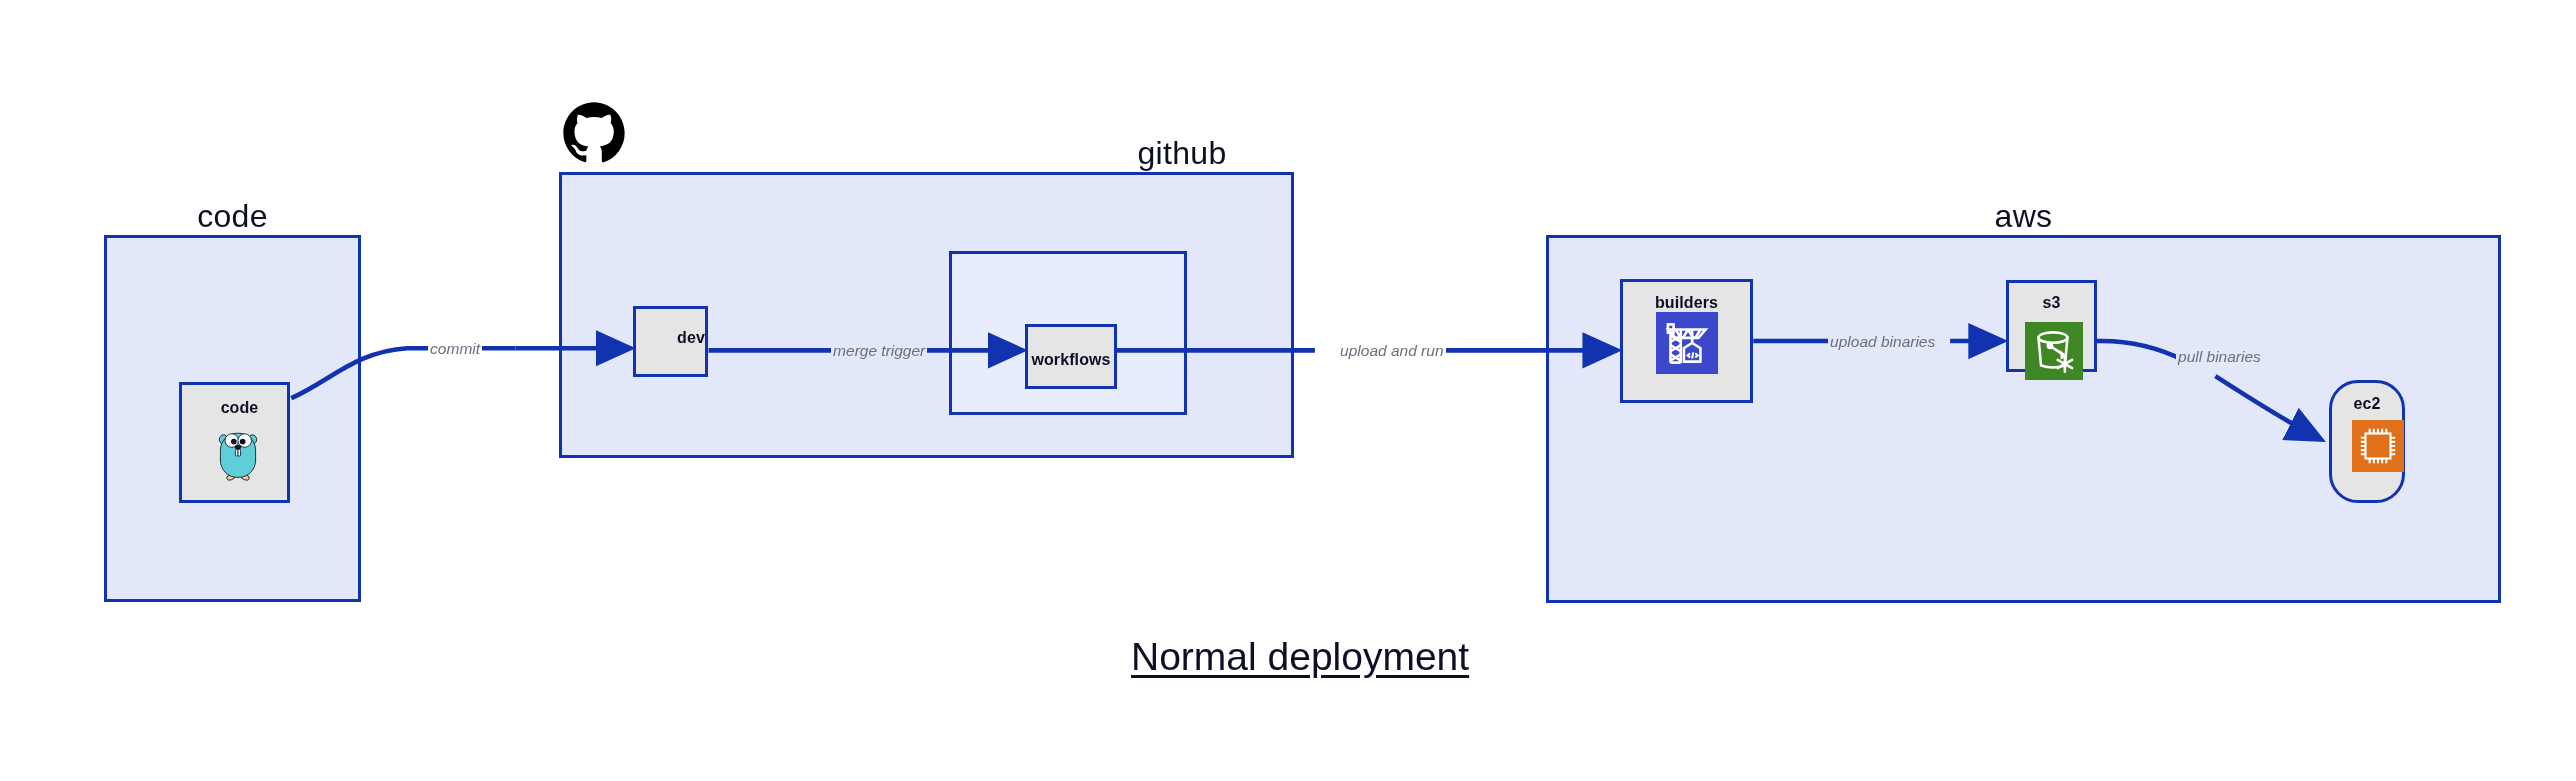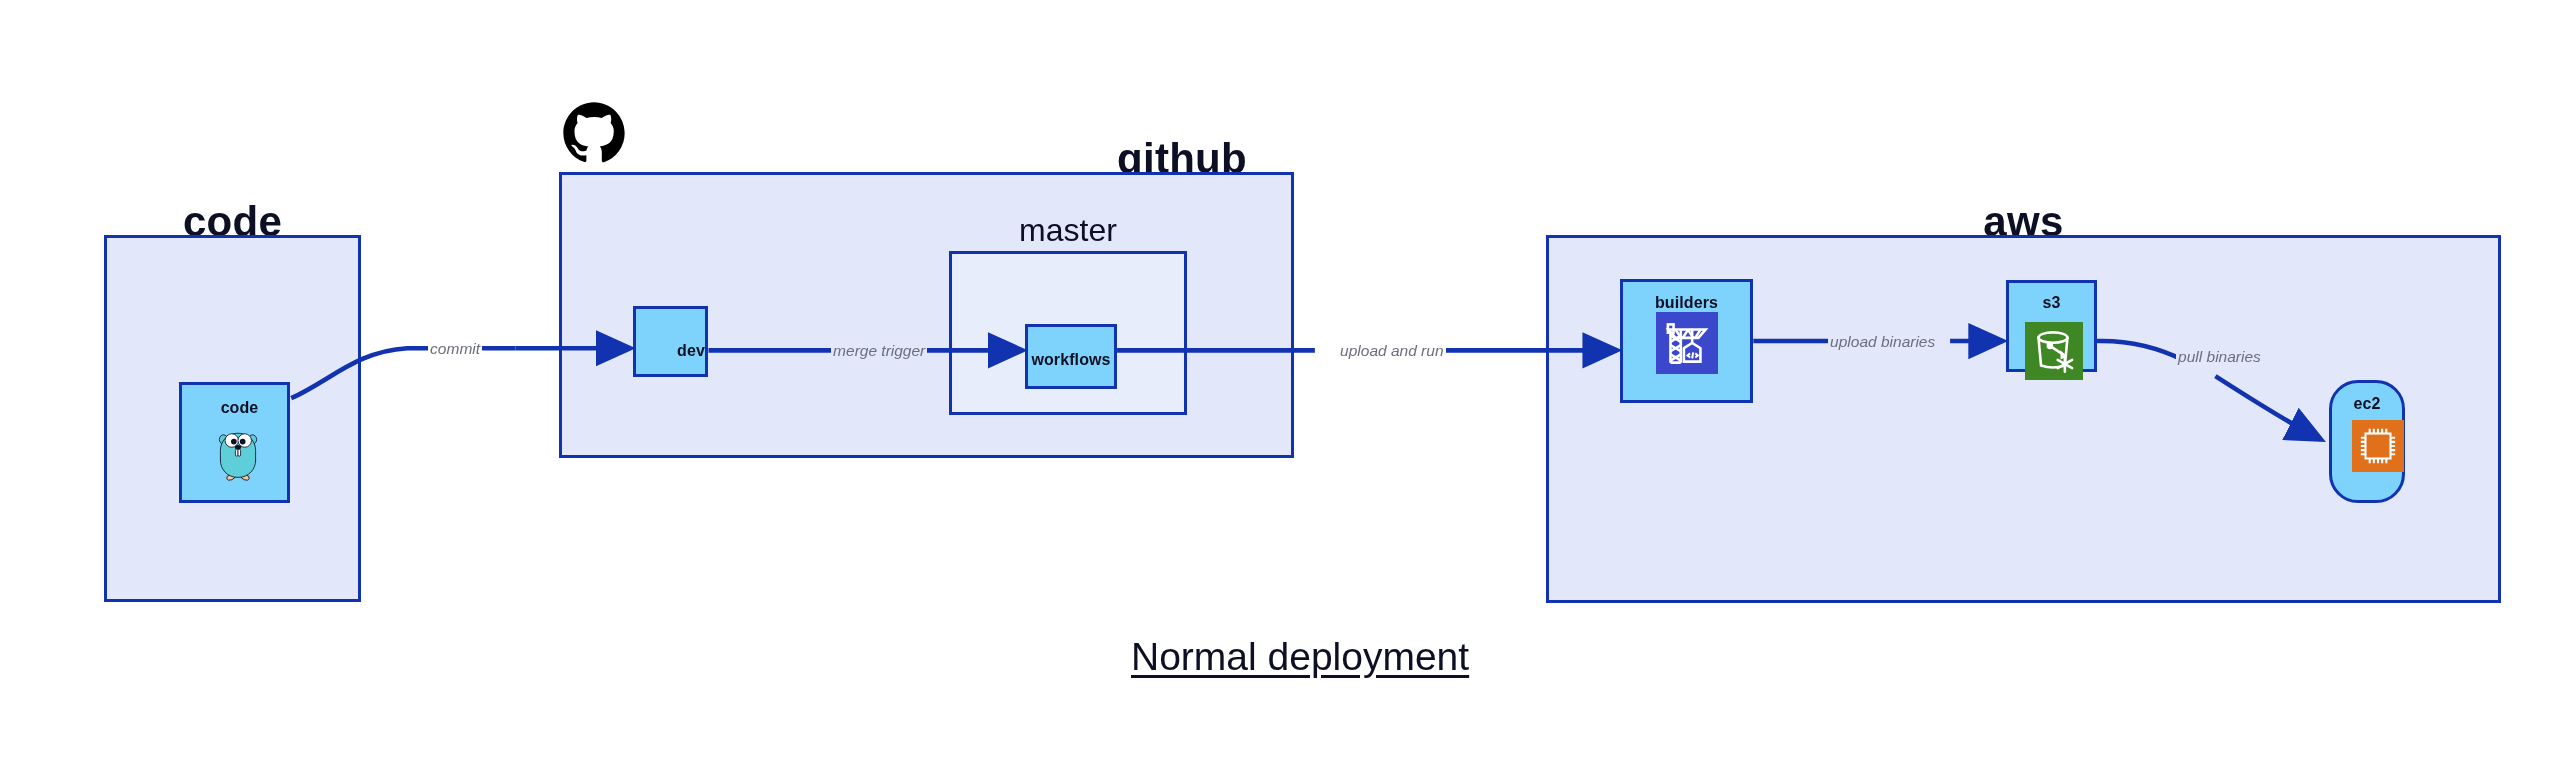--- a/index.html
+++ b/index.html
@@ -1,25 +1,25 @@
 <!DOCTYPE html>
 <html style="font-size:8.2px"><head>
 <meta charset="utf-8">
 <style>
   html,body{margin:0;padding:0;background:#ffffff;}
   body{font-family:"Liberation Sans",sans-serif;}
   #stage{position:relative;width:2604px;height:781px;background:#ffffff;overflow:hidden;}
 
   .group-box{position:absolute;background:#e2e7fa;border:3.1px solid #1233b0;box-sizing:border-box;}
-  .group-label{position:absolute;color:#0d1025;font-size:42px;font-weight:700;letter-spacing:0.3px;white-space:nowrap;}
+  .group-label{position:absolute;color:#0d1025;font-size:32px;font-weight:400;letter-spacing:0.3px;white-space:nowrap;}
 
   .sub-box{position:absolute;background:#e8edfb;border:3.1px solid #1233b0;box-sizing:border-box;}
   .sub-label{position:absolute;color:#0d1025;font-size:32px;font-weight:400;white-space:nowrap;}
 
-  .node-box{position:absolute;background:#7dd3fc;border:3.6px solid #1233b0;box-sizing:border-box;}
+  .node-box{position:absolute;background:#e5e5e5;border:3.6px solid #1233b0;box-sizing:border-box;}
   .node-title{position:absolute;left:0;right:0;text-align:center;color:#0d1025;
                font-size:16px;font-weight:bold;letter-spacing:0.1px;}
 
   .edge-label{position:absolute;color:#6b6f7d;font-size:15.5px;font-style:italic;
               white-space:nowrap;background:#ffffff;padding:0 2.1px;}
   .edge-label.on-fill{background:#e2e7fa;}
 
   svg.wires{position:absolute;left:0;top:0;width:2604px;height:781px;overflow:visible;
             pointer-events:none;}
 
@@ -64,25 +64,24 @@
     <path fill="#000000" d="M12 .5C5.73.5.5 5.73.5 12c0 5.08 3.29 9.39 7.86 10.91.58.11.79-.25.79-.56
       0-.28-.01-1.02-.02-2-3.2.69-3.88-1.54-3.88-1.54-.52-1.33-1.28-1.68-1.28-1.68-1.05-.72.08-.7.08-.7
       1.16.08 1.77 1.19 1.77 1.19 1.03 1.77 2.7 1.26 3.36.96.1-.75.4-1.26.73-1.55-2.55-.29-5.24-1.28-5.24-5.69
       0-1.26.45-2.29 1.19-3.1-.12-.29-.52-1.46.11-3.05 0 0 .97-.31 3.18 1.18a11 11 0 0 1 5.8 0c2.2-1.49
       3.17-1.18 3.17-1.18.63 1.59.23 2.76.11 3.05.74.81 1.19 1.84 1.19 3.1 0 4.42-2.7 5.39-5.26
       5.68.41.36.78 1.07.78 2.16 0 1.56-.01 2.82-.01 3.2 0 .31.21.68.8.56A11.52 11.52 0 0 0 23.5 12C23.5 5.73 18.27.5 12 .5z"></path>
   </svg>
   <div class="group-label" style="left:1097px;top:135px;width:170px;text-align:center;">github</div>
   <div class="group-box" style="left:559px;top:172px;width:735px;height:286px;"></div>
 
-  <div class="sub-label" style="left:949px;top:212px;width:238px;text-align:center;">master</div>
   <div class="sub-box" style="left:949px;top:251px;width:238px;height:164px;"></div>
 
   <div class="node-box" style="left:633px;top:306px;width:75px;height:71px;">
-    <div class="node-title" style="top:33px;padding-left:41px;">dev</div>
+    <div class="node-title" style="top:20px;padding-left:41px;">dev</div>
   </div>
 
   <div class="node-box" style="left:1025px;top:324px;width:92px;height:65px;">
     <div class="node-title" style="top:24px;">workflows</div>
   </div>
 
   <div class="group-label" style="left:1546px;top:198px;width:955px;text-align:center;">aws</div>
   <div class="group-box" style="left:1546px;top:235px;width:955px;height:368px;"></div>
 
   <div class="node-box" style="left:1620px;top:279px;width:133px;height:124px;">

